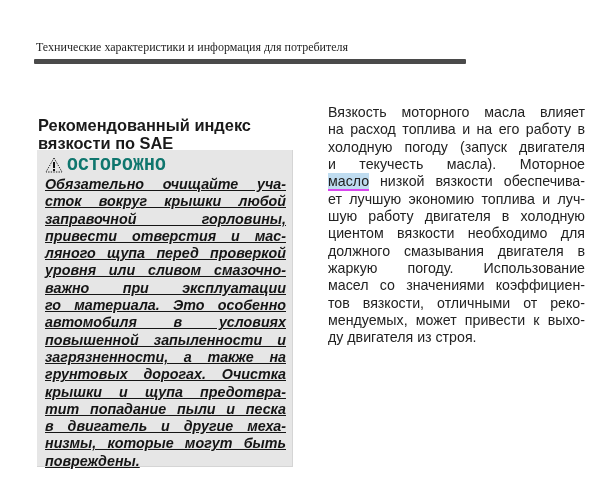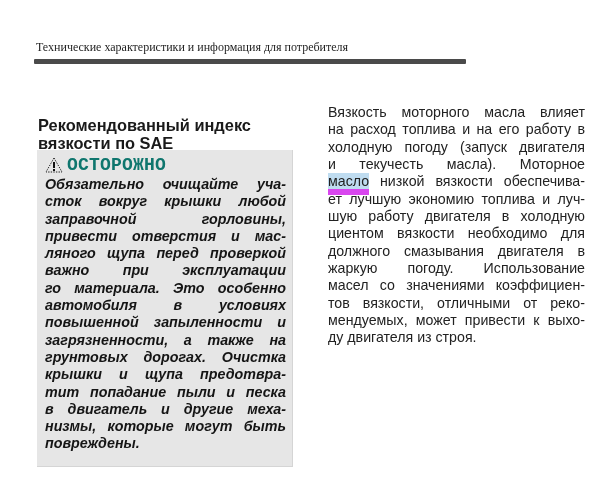--- a/index.html
+++ b/index.html
@@ -30,32 +30,32 @@
   .warning-head {
     display: flex; align-items: center; height: 22px;
   }
   .warning-icon { width: 18px; height: 16px; margin-right: 4px; }
   .warning-title {
     font-family: Liberation Mono, monospace; font-weight: bold; font-size: 18px; color: #0f766e;
     letter-spacing: 0.2px;
   }
   .warning-text {
     font-family: "Liberation Sans", sans-serif; font-weight: bold; font-style: italic;
-    font-size: 14.3px; line-height: 17.3px; color: #151515;
+    font-size: 14.3px; line-height: 17.3px; color: #151515; text-decoration: underline;
   }
   .wline { display: block; text-align: justify; text-align-last: justify; white-space: nowrap; }
   .wline.last { text-align-last: left; }
   .right-col {
     position: absolute; left: 313px; top: 104px; width: 272px;
     font-family: "Liberation Sans", sans-serif; font-size: 14.2px; line-height: 17.35px; color: #222;
   }
   .rline { display: block; text-align: justify; text-align-last: justify; white-space: nowrap; margin-left: 15px; }
   .rline.last { text-align-last: left; }
   .hl {
-    background: #bfdcf0; border-bottom: 6px solid #d946ef;
+    background: #bfdcf0; border-bottom: 2px solid #d946ef;
   }
 </style>
 </head>
 <body>
 
 <div class="header">
   <div class="header-title">Технические характеристики и информация для потребителя</div>
   <div class="header-bar"></div>
 </div>
 
@@ -73,20 +73,21 @@
         <rect x="8" y="12" width="2" height="2" fill="#111"></rect>
       </svg>
       <span class="warning-title">ОСТОРОЖНО</span>
     </div>
     <div class="warning-text">
       <span class="wline">Обязательно очищайте уча-</span>
       <span class="wline">сток вокруг крышки любой</span>
       <span class="wline">заправочной горловины,</span>
       <span class="wline">привести отверстия и мас-</span>
       <span class="wline">ляного щупа перед проверкой</span>
+      <span class="wline">уровня или сливом смазочно-</span>
       <span class="wline">важно при эксплуатации</span>
       <span class="wline">го материала. Это особенно</span>
       <span class="wline">автомобиля в условиях</span>
       <span class="wline">повышенной запыленности и</span>
       <span class="wline">загрязненности, а также на</span>
       <span class="wline">грунтовых дорогах. Очистка</span>
       <span class="wline">крышки и щупа предотвра-</span>
       <span class="wline">тит попадание пыли и песка</span>
       <span class="wline">в двигатель и другие меха-</span>
       <span class="wline">низмы, которые могут быть</span>

